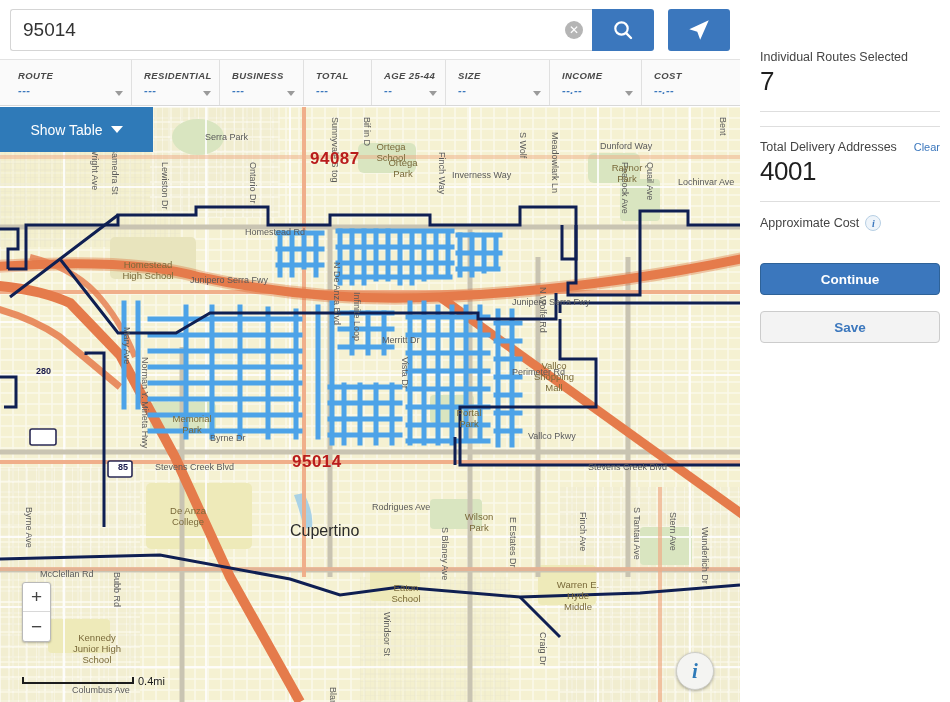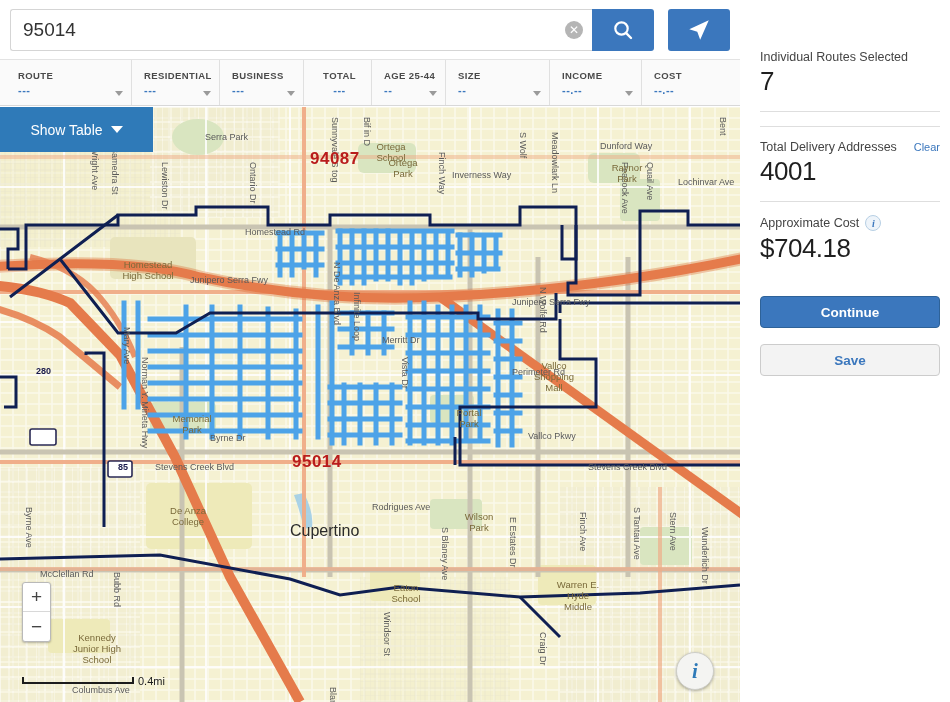--- a/index.html
+++ b/index.html
@@ -59,38 +59,39 @@
     display: flex; align-items: stretch;
     background: #fafafa;
     border-bottom: 1px solid #d8d8d8;
     padding-left: 6px;
   }
   .filter-col {
     display: flex; flex-direction: column; justify-content: center;
     padding: 0 8px 0 12px;
     border-right: 1px solid #e0e0e0;
     position: relative;
+    font-style: italic;
   }
   .filter-col:last-child { border-right: none; }
   .filter-col .f-label {
     font-size: 9.5px; font-weight: bold; color: #4a4a4a;
     letter-spacing: .4px; margin-bottom: 3px; white-space: nowrap;
   }
   .filter-col .f-value {
     font-size: 11px; color: #3b77bd; font-weight: bold; letter-spacing: .5px;
   }
   .caret {
     position: absolute; right: 8px; bottom: 9px;
     width: 0; height: 0;
     border-left: 4px solid transparent;
     border-right: 4px solid transparent;
     border-top: 5px solid #9a9a9a;
   }
   .w-route { width: 126px; } .w-res { width: 88px; } .w-bus { width: 84px; }
-  .w-tot { width: 68px; align-items: center; } .w-age { width: 74px; } .w-size { width: 104px; }
+  .w-tot { width: 68px; } .w-age { width: 74px; } .w-size { width: 104px; }
   .w-inc { width: 92px; } .w-cost { width: 80px; }
 
   
   #map {
     position: absolute; top: 107px; left: 0;
     width: 740px; height: 595px;
     overflow: hidden;
     background: #f2eecb;
   }
   #map-canvas { position: absolute; inset: 0; }
@@ -504,19 +505,18 @@
           </div>
           <div class="sum-value">4001</div>
         </div>
         <div class="divider"></div>
         <div class="sum-block">
           <div class="sum-head">
             <span class="lbl">Approximate Cost</span>
             <span class="info-dot">i</span>
             <span style="flex: 1 1 0%;"></span>
           </div>
-          <div class="sum-value">$704.18</div>
         </div>
       </div>
     <button id="continue-btn">Continue</button>
     <button id="save-btn">Save</button>
   </div>
 </div>
 
 </body></html>

